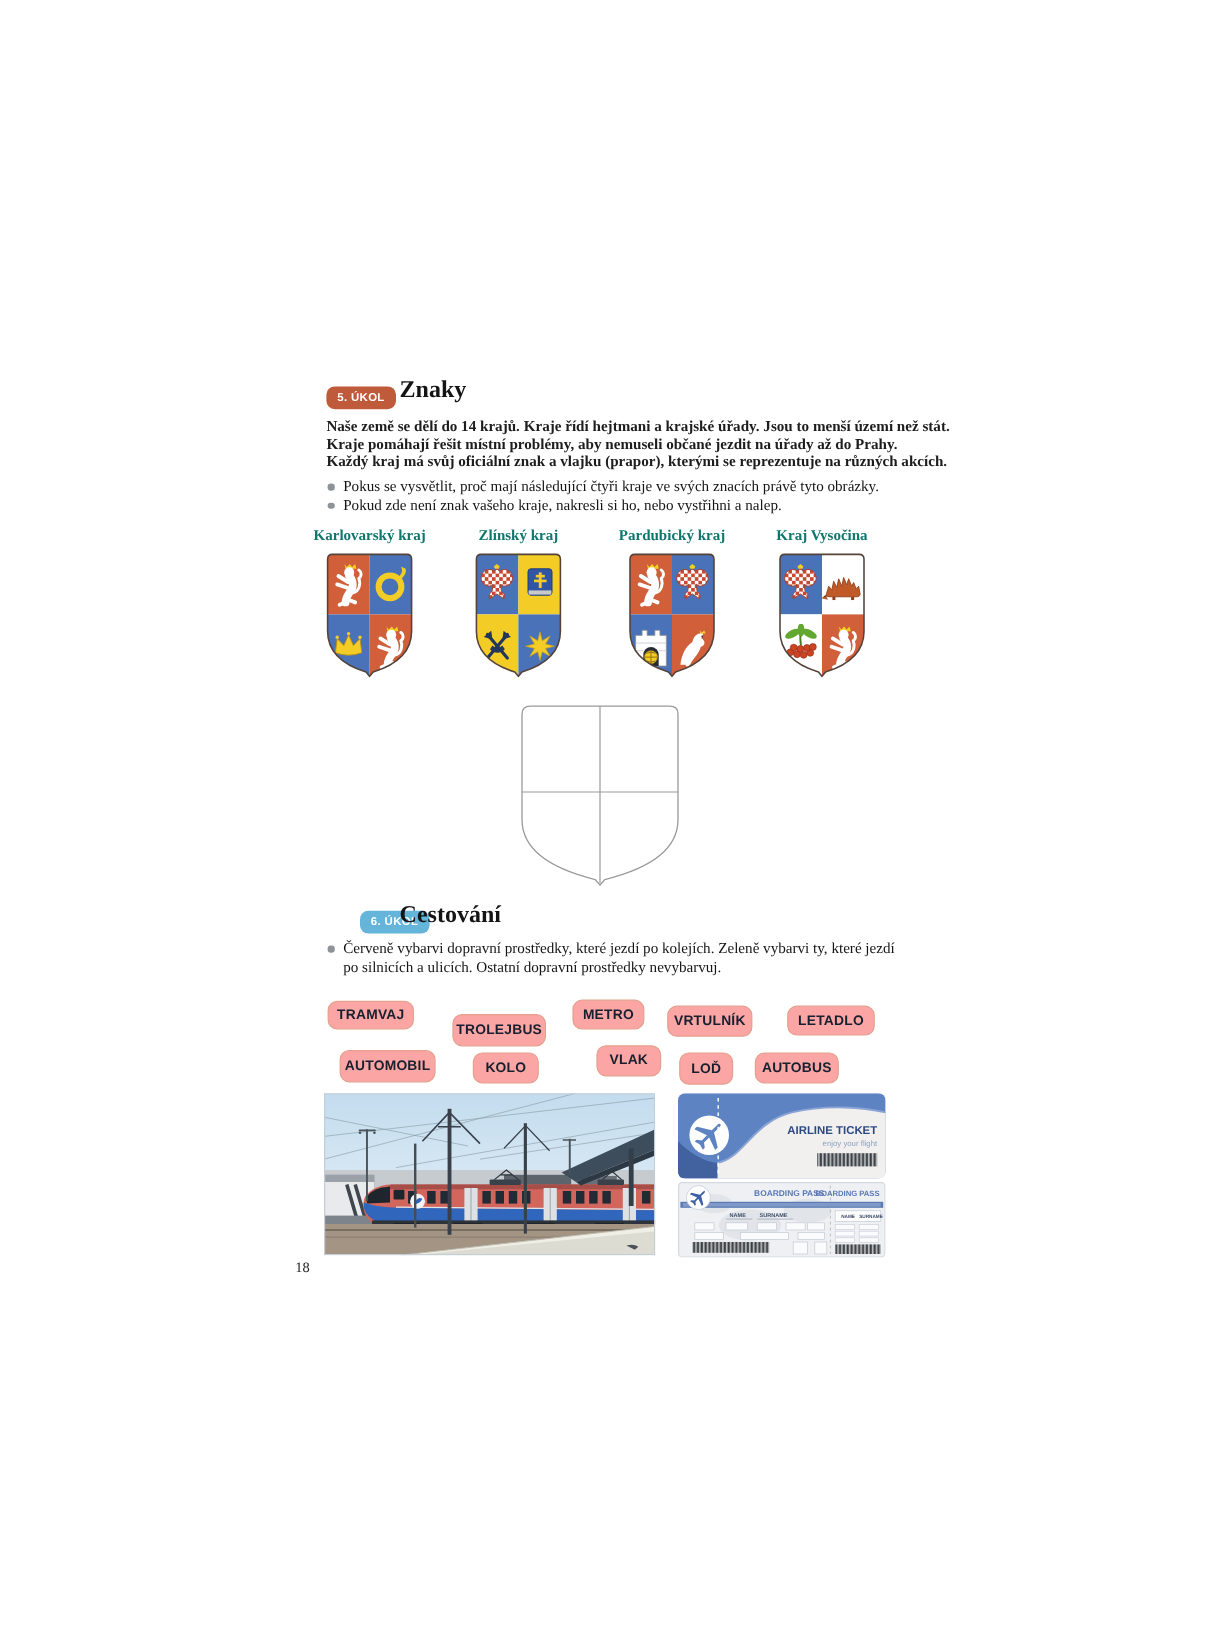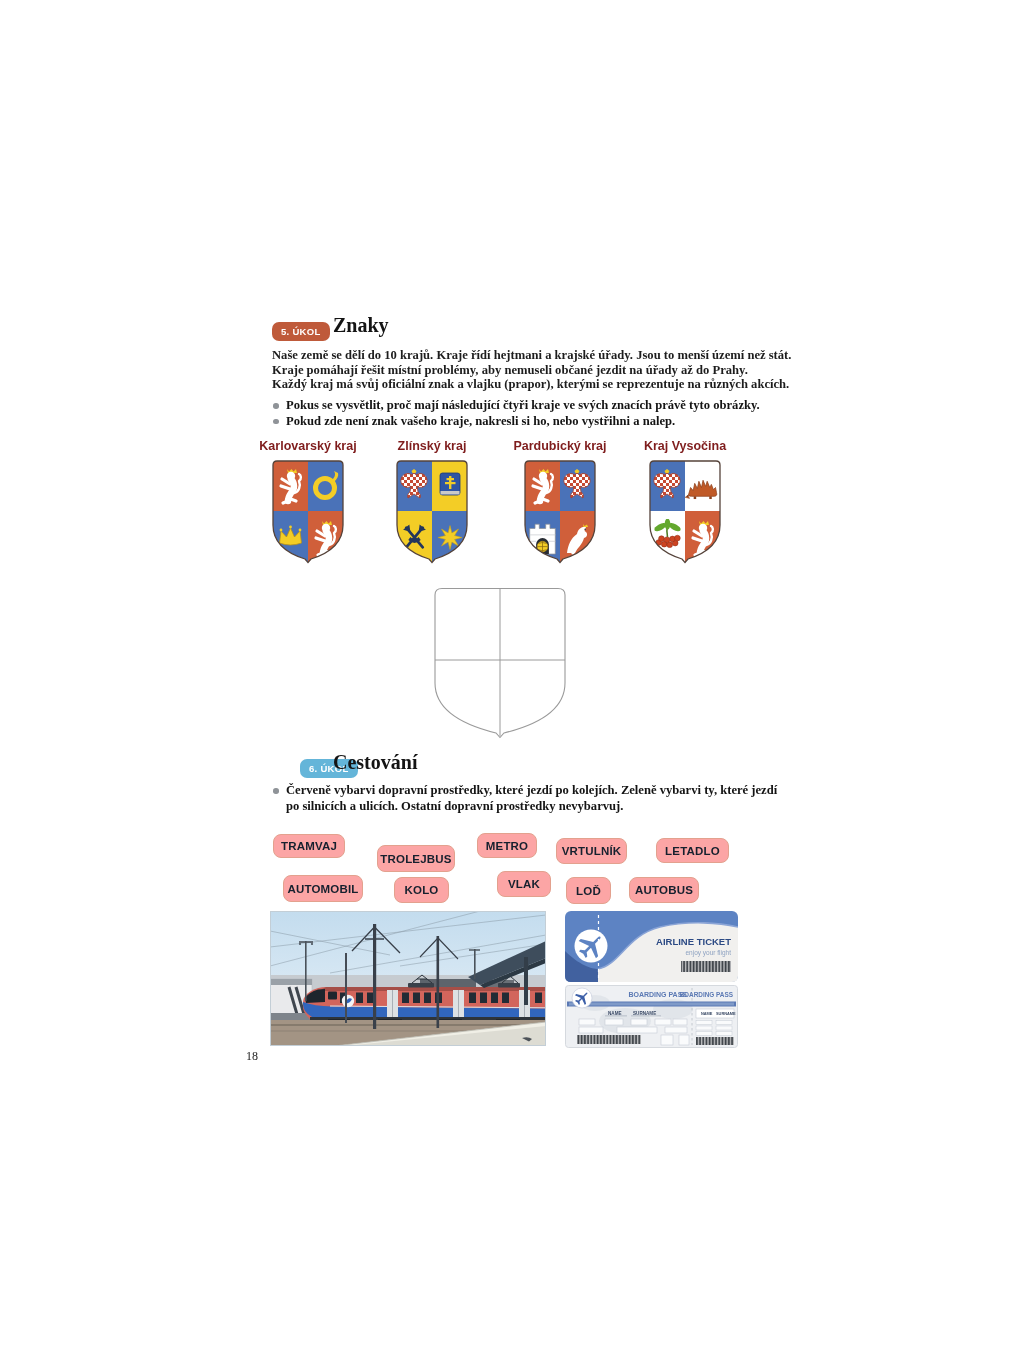--- a/index.html
+++ b/index.html
@@ -12,28 +12,28 @@
          height:19px;padding:0 9px;}
   .badge.orange{background:#bf5a3a;}
   .badge.blue{background:#64b5d9;margin-left:28px;}
 
   .section-title{font-family:"Liberation Serif",serif;font-weight:700;
                  font-size:20px;color:#141414;}
 
   .intro-line{font-family:"Liberation Serif",serif;font-weight:600;
               font-size:12.6px;line-height:14.6px;color:#1d1d1d;white-space:nowrap;}
 
-  .bullet-item{font-family:"Liberation Serif",serif;font-weight:700;
+  .bullet-item{font-family:"Liberation Serif",serif;font-weight:400;
                font-size:12.6px;line-height:15.6px;color:#141414;
                white-space:nowrap;position:relative;padding-left:14px;}
   .bullet-item::before{content:"";position:absolute;left:1px;top:5px;width:5.5px;
                height:5.5px;border-radius:50%;background:#8f9398;}
 
   .region{display:flex;flex-direction:column;align-items:center;width:120px;}
-  .region-label{font-size:12.5px;font-weight:700;color:#7f1d1d;margin-bottom:6px;}
+  .region-label{font-size:12.5px;font-weight:700;color:#0f766e;margin-bottom:6px;font-family:Liberation Serif, serif;}
   .shield{width:76px;height:106px;display:block;}
 
   .chip{position:absolute;display:flex;align-items:center;justify-content:center;
         background:#fca5a5;border:1.6px solid #e3a18e;border-radius:8px;
         font-weight:700;font-size:11.5px;color:#16202e;letter-spacing:.2px;}
 
   .pagenum{font-family:"Liberation Serif",serif;font-size:12px;color:#222;}
 </style>
 </head>
 <body>
@@ -150,21 +150,21 @@
       <symbol id="sym-plane" viewBox="0 0 32 32">
         <path d="M16,1 C17,1 17.5,2 17.5,4 V11 L30,18.5 V22 L17.5,17.5 V24.5 L21.5,27.5 V30 L16,28.5 L10.5,30 V27.5 L14.5,24.5 V17.5 L2,22 V18.5 L14.5,11 V4 C14.5,2 15,1 16,1 Z" fill="currentColor"></path>
       </symbol>
     </defs>
   </svg>
 
   <div class="abs badge orange" style="left:272px;top:322px;">5. ÚKOL</div>
   <div class="abs section-title" style="left:333px;top:314px;">Znaky</div>
 
   <div class="abs" style="left:272px;top:348px;">
-    <div class="intro-line">Naše země se dělí do 10 krajů. Kraje řídí hejtmani a krajské úřady. Jsou to menší území než stát.</div>
+    <div class="intro-line">Naše země se dělí do 14 krajů. Kraje řídí hejtmani a krajské úřady. Jsou to menší území než stát.</div>
     <div class="intro-line">Kraje pomáhají řešit místní problémy, aby nemuseli občané jezdit na úřady až do Prahy.</div>
     <div class="intro-line">Každý kraj má svůj oficiální znak a vlajku (prapor), kterými se reprezentuje na různých akcích.</div>
   </div>
 
   <div class="abs" style="left:272px;top:398px;">
     <div class="bullet-item">Pokus se vysvětlit, proč mají následující čtyři kraje ve svých znacích právě tyto obrázky.</div>
     <div class="bullet-item">Pokud zde není znak vašeho kraje, nakresli si ho, nebo vystřihni a nalep.</div>
   </div>
 
   <div class="abs region" style="left:248px;top:439px;">

